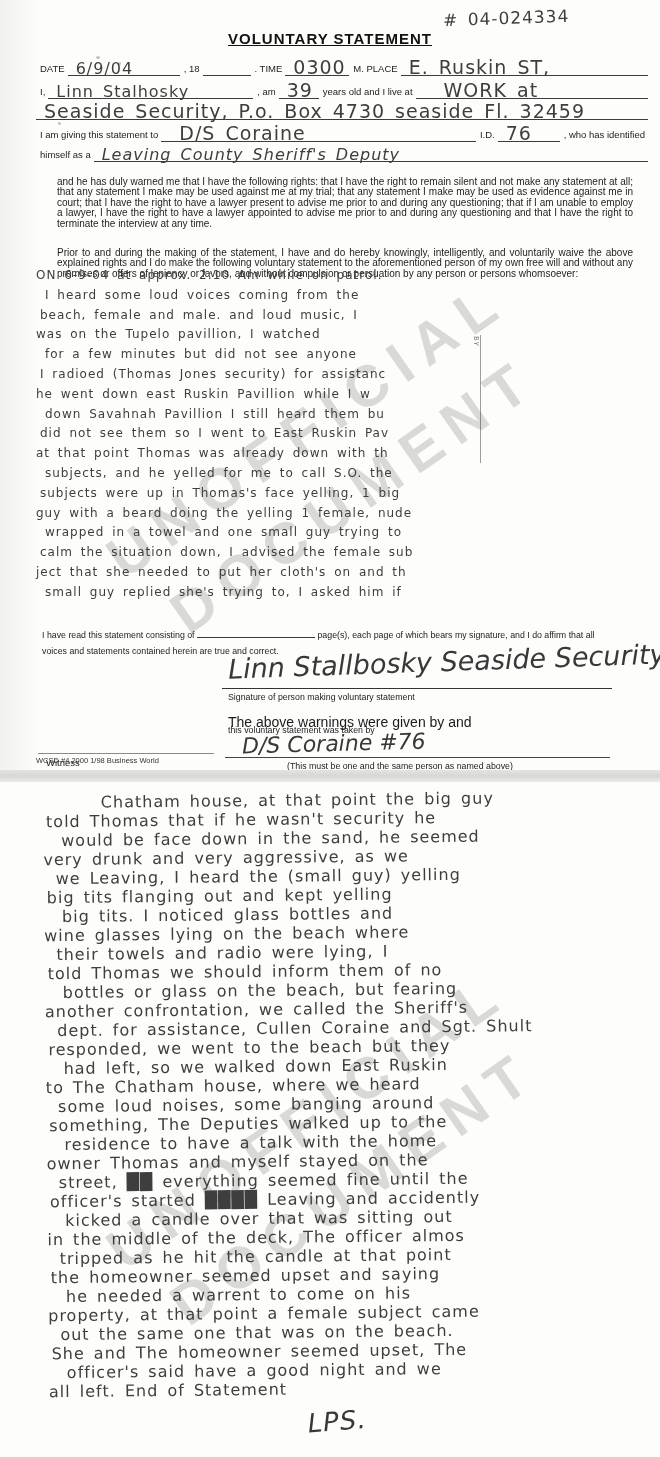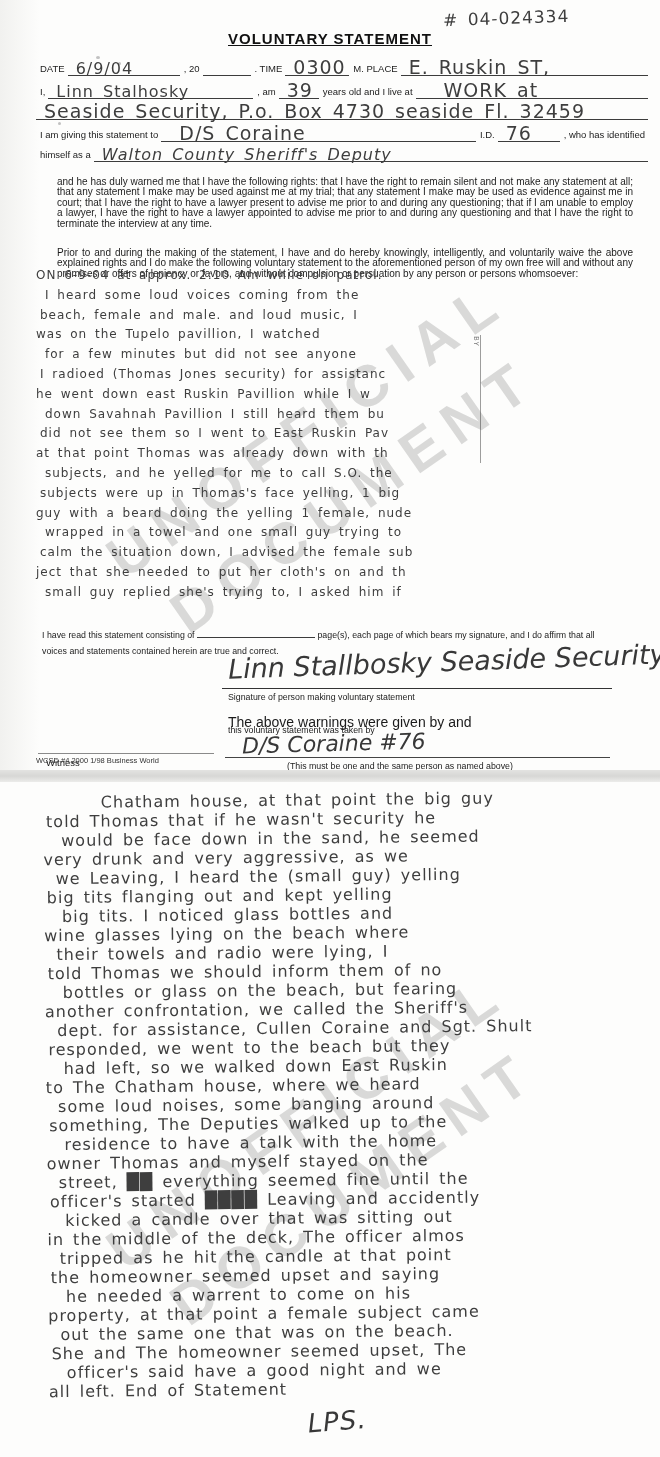--- a/index.html
+++ b/index.html
@@ -90,21 +90,21 @@
     </div>
 
     <div class="case-number hw"># 04-024334</div>
     <div class="title">VOLUNTARY STATEMENT</div>
 
     <div class="row" style="top:46px;margin-top:6px;">
       <span class="lbl">DATE</span>
       <span class="fill w112">
           <span class="hw">6/9/04</span>
         </span>
-      <span class="lbl after">, 20</span>
+      <span class="lbl after">, 18</span>
       <span class="fill w48"></span>
       <span class="lbl after">. TIME</span>
       <span class="fill w64">
           <span class="hw big">0300</span>
         </span>
       <span class="lbl after">M. PLACE</span>
       <span class="fill flex">
           <span class="hw big">E. Ruskin ST,</span>
         </span>
     </div>
@@ -138,21 +138,21 @@
       <span class="lbl after">I.D.</span>
       <span class="fill w62">
           <span class="hw big">76</span>
         </span>
       <span class="lbl after">, who has identified</span>
     </div>
 
     <div class="row" style="top:138px;">
       <span class="lbl">himself as a</span>
       <span class="fill flex">
-          <span class="hw" style="font-style:italic;">Walton County Sheriff's Deputy</span>
+          <span class="hw" style="font-style:italic;">Leaving County Sheriff's Deputy</span>
         </span>
     </div>
 
     <p class="fine rights">and he has duly warned me that I have the following rights: that I have the right to remain silent and not make any statement at all; that any statement I make may be used against me at my trial; that any statement I make may be used as evidence against me in court; that I have the right to have a lawyer present to advise me prior to and during any questioning; that if I am unable to employ a lawyer, I have the right to have a lawyer appointed to advise me prior to and during any questioning and that I have the right to terminate the interview at any time.</p>
     <p class="fine waiver">Prior to and during the making of the statement, I have and do hereby knowingly, intelligently, and voluntarily waive the above explained rights and I do make the following voluntary statement to the aforementioned person of my own free will and without any promises or offers of leniency or favors, and without compulsion or persuation by any person or persons whomsoever:</p>
 
     <div class="statement hw p1-lines">
         <div class="hw-line">ON 6-9-04 at approx. 2:10 Am while on patrol.</div>
         <div class="hw-line">I heard some loud voices coming from the</div>
         <div class="hw-line">beach, female and male. and loud music, I</div>

